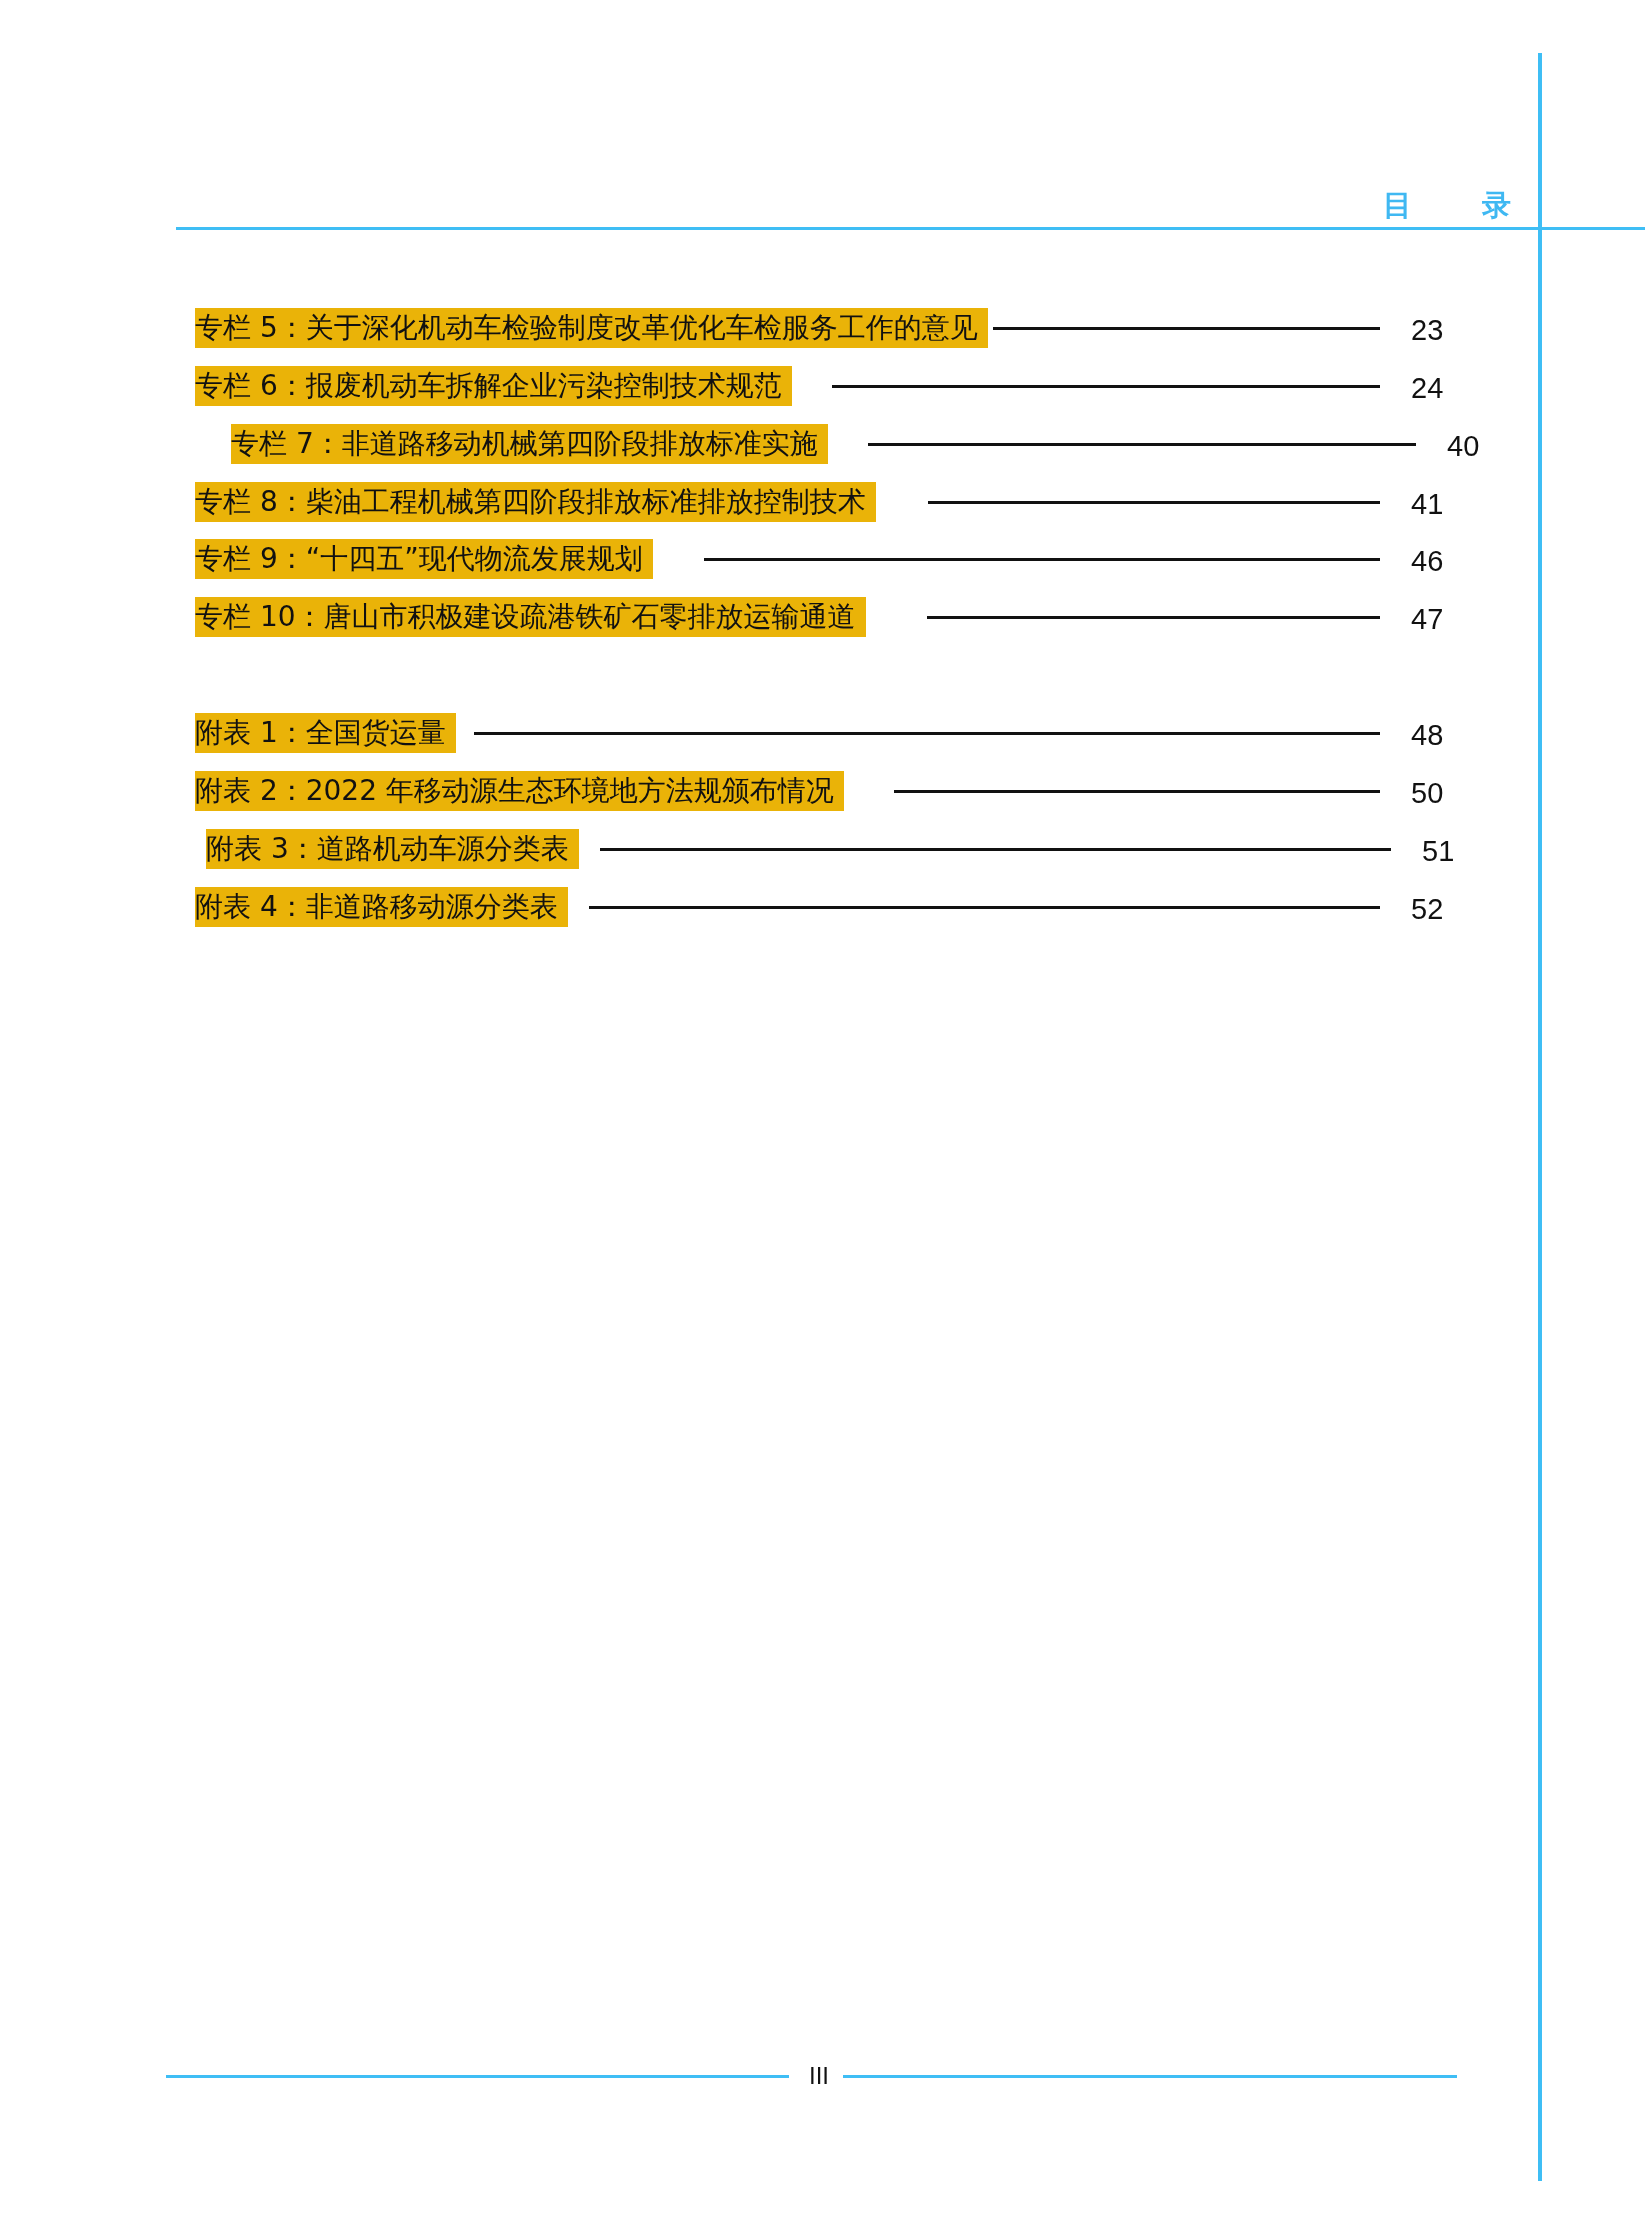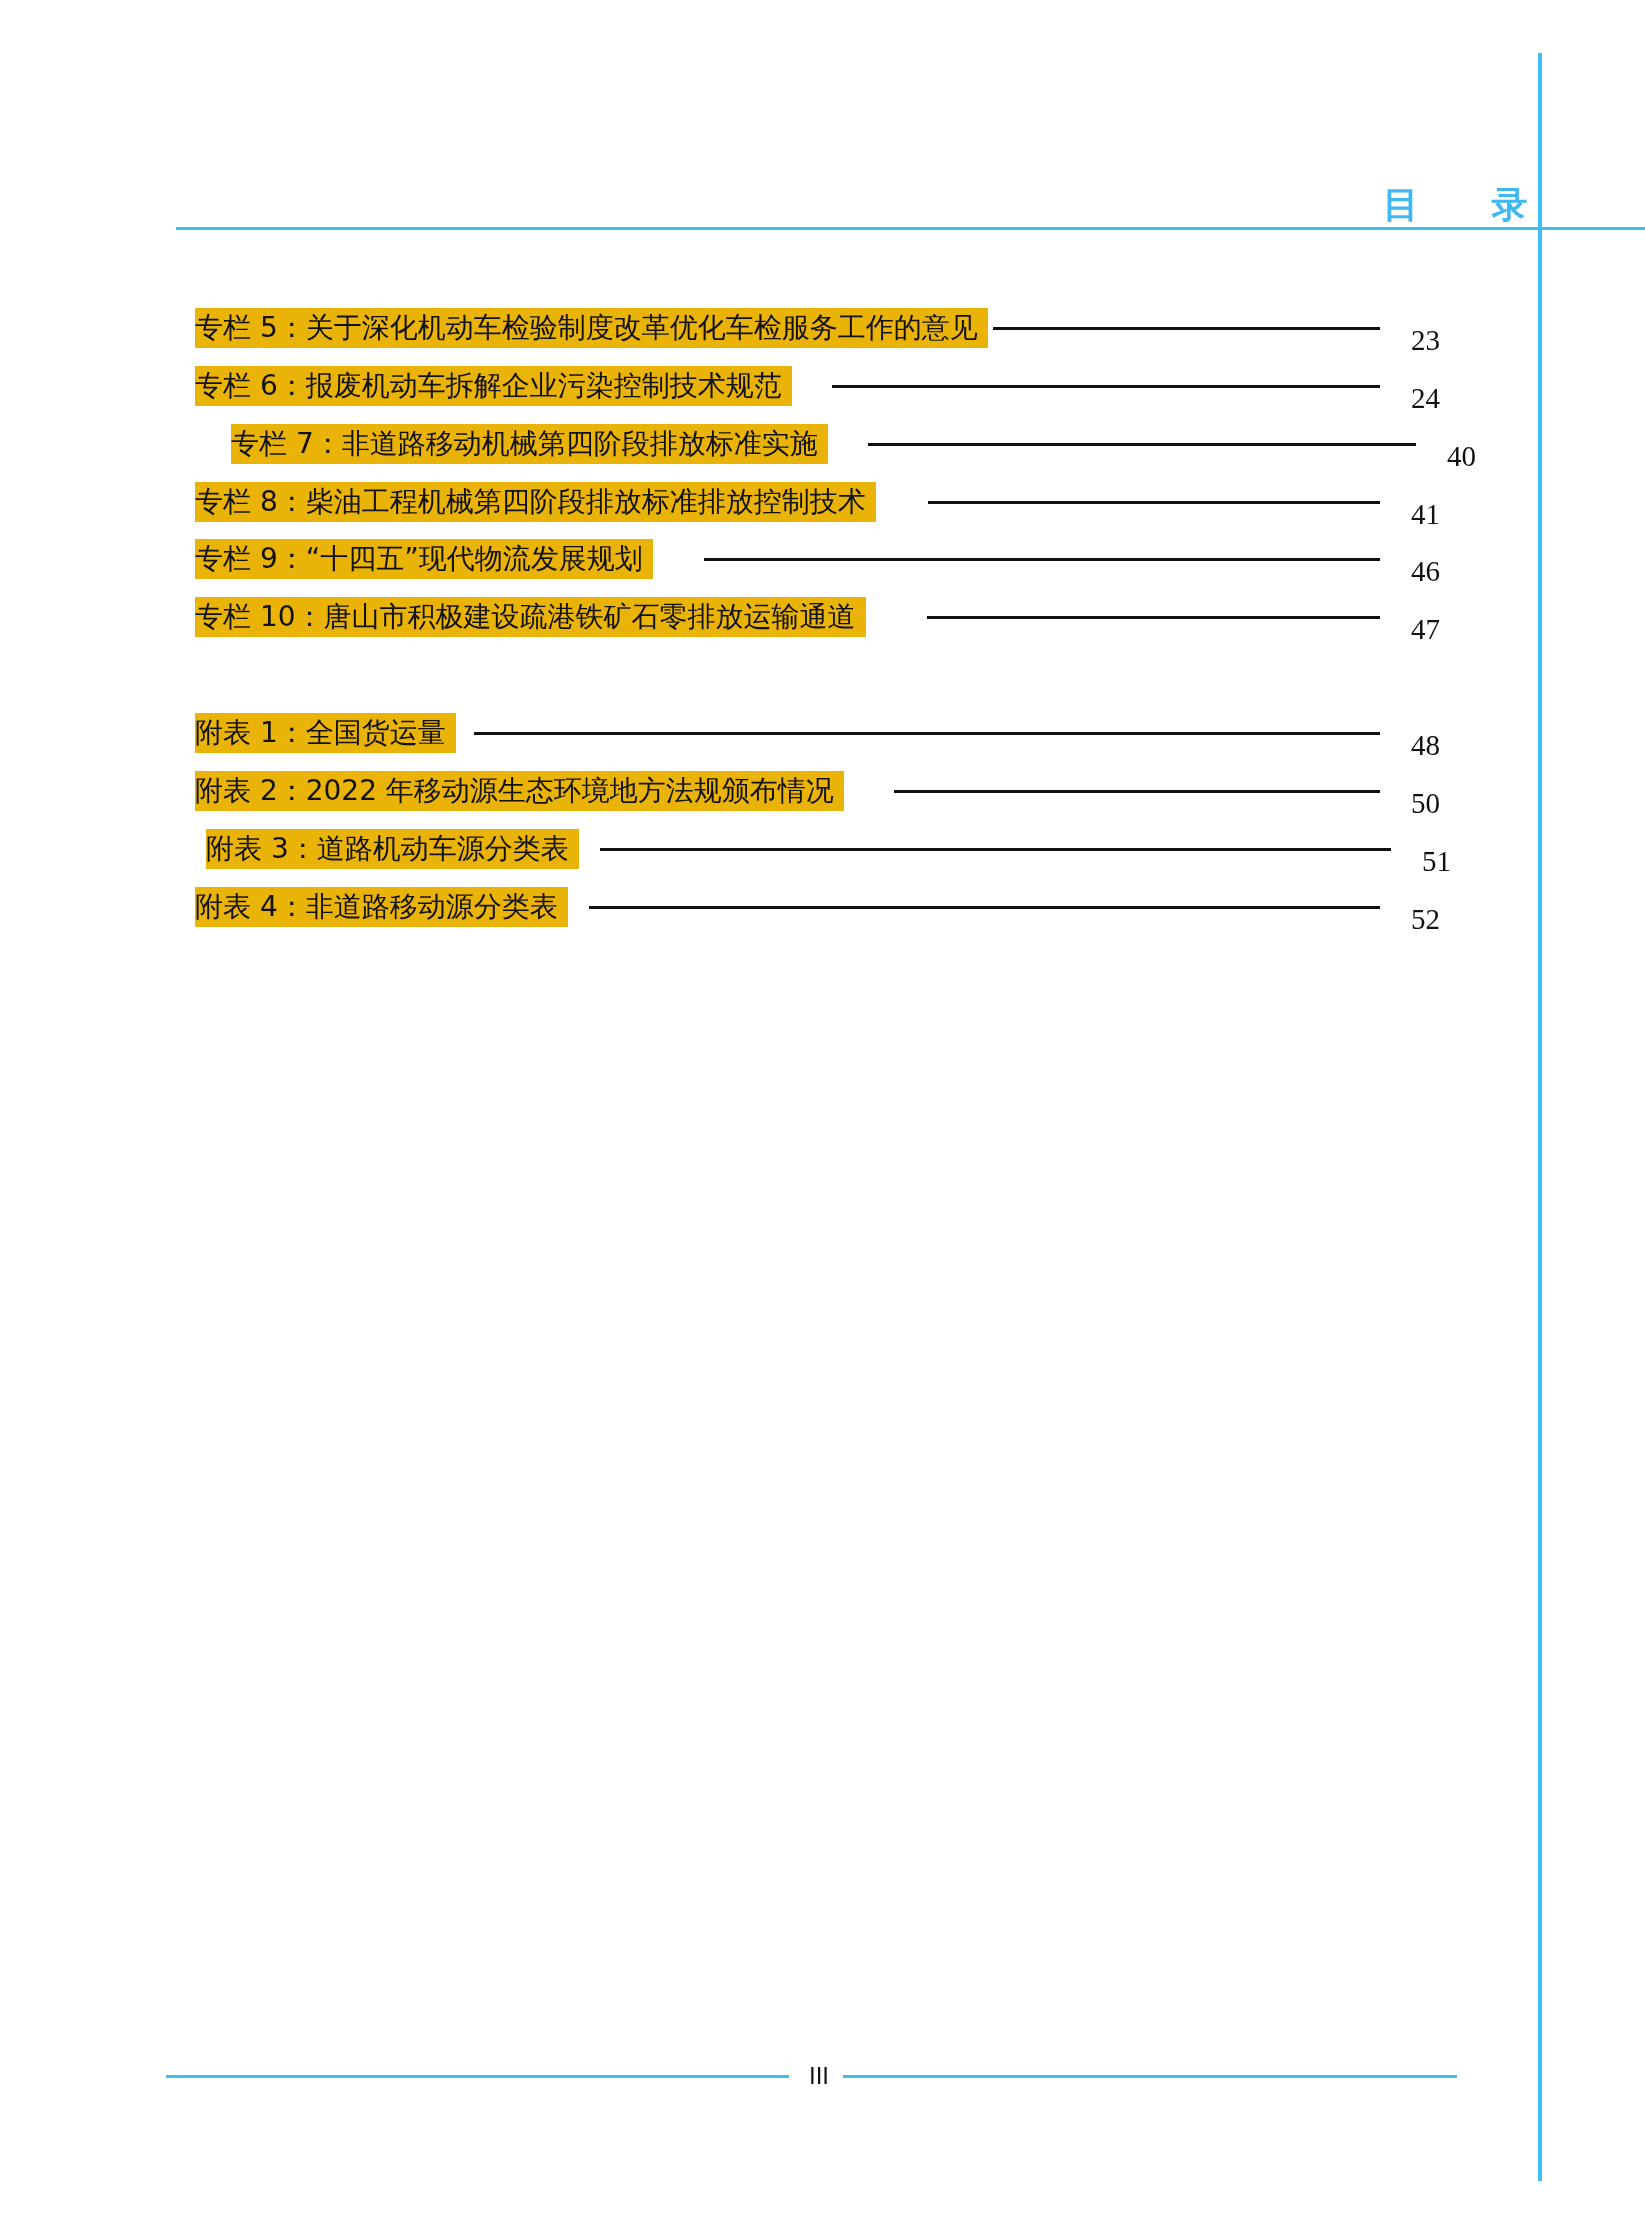--- a/index.html
+++ b/index.html
@@ -28,21 +28,21 @@
       left: 176px;
       top: 227px;
       width: 1470px;
       height: 3px;
       background: #3fbef5;
     }
     .page-title {
       position: absolute;
       left: 1383px;
       top: 185px;
-      font-size: 36px;
+      font-size: 29px;
       font-weight: bold;
       color: #3fb8f2;
       letter-spacing: 30px;
       line-height: 40px;
       white-space: nowrap;
     }
     .toc {
       position: absolute;
       left: 195px;
       top: 0;
@@ -70,24 +70,24 @@
       position: absolute;
       top: 19px;
       height: 3px;
       right: 69px;
       background: #111;
       z-index: 1;
     }
     .toc-page {
       position: absolute;
       left: 1216px;
-      top: 12px;
+      top: 2px;
       font-size: 29px;
       line-height: 40px;
-      font-family: Liberation Serif, serif;
+      font-family: Liberation Sans, sans-serif;
       color: #111;
     }
     .footer-line-left {
       position: absolute;
       left: 166px;
       top: 2075px;
       width: 623px;
       height: 3px;
       background: #3fbef5;
     }

